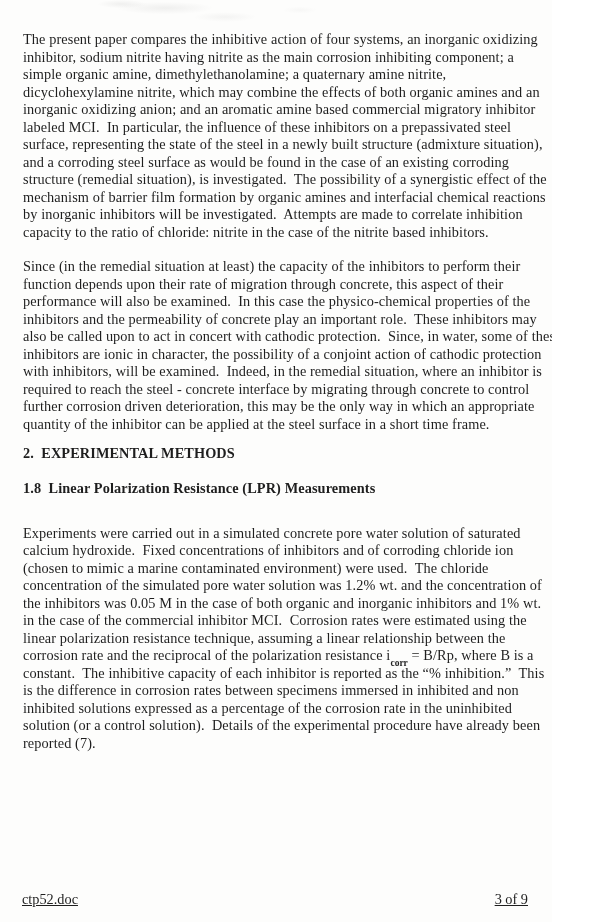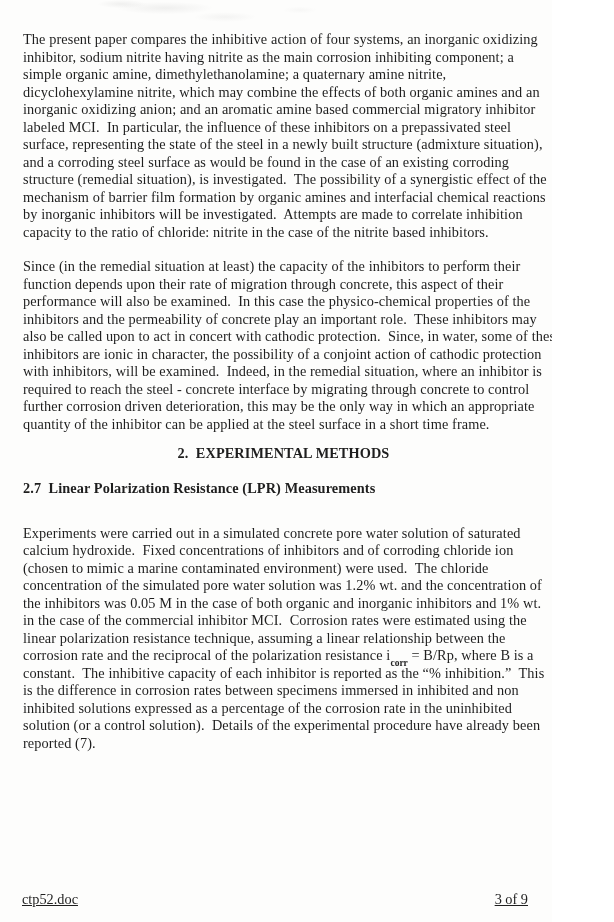--- a/index.html
+++ b/index.html
@@ -38,21 +38,20 @@
     margin: 0;
     white-space: pre;
     font-size: 14.3px;
     line-height: 17.5px;
     letter-spacing: 0.1px;
   }
   .para-2 { margin-top: 17px; }
   .heading {
     margin-top: 12px;
     font-weight: bold;
-    text-align: center;
   }
   .subheading {
     margin-top: 17.5px;
     font-weight: bold;
   }
   .para-3 { margin-top: 27px; }
   sub.inline-sub {
     font-size: 9.5px;
     line-height: 0;
     position: relative;
@@ -98,21 +97,21 @@
 inhibitors and the permeability of concrete play an important role.  These inhibitors may
 also be called upon to act in concert with cathodic protection.  Since, in water, some of these
 inhibitors are ionic in character, the possibility of a conjoint action of cathodic protection
 with inhibitors, will be examined.  Indeed, in the remedial situation, where an inhibitor is
 required to reach the steel - concrete interface by migrating through concrete to control
 further corrosion driven deterioration, this may be the only way in which an appropriate
 quantity of the inhibitor can be applied at the steel surface in a short time frame.</p>
 
     <h2 class="heading">2.  EXPERIMENTAL METHODS</h2>
 
-    <h3 class="subheading">2.7  Linear Polarization Resistance (LPR) Measurements</h3>
+    <h3 class="subheading">1.8  Linear Polarization Resistance (LPR) Measurements</h3>
 
     <p class="para para-3"><span>Experiments were carried out in a simulated concrete pore water solution of saturated
 calcium hydroxide.  Fixed concentrations of inhibitors and of corroding chloride ion
 (chosen to mimic a marine contaminated environment) were used.  The chloride
 concentration of the simulated pore water solution was 1.2% wt. and the concentration of
 the inhibitors was 0.05 M in the case of both organic and inorganic inhibitors and 1% wt.
 in the case of the commercial inhibitor MCI.  Corrosion rates were estimated using the
 linear polarization resistance technique, assuming a linear relationship between the
 corrosion rate and the reciprocal of the polarization resistance i</span><sub class="inline-sub">corr</sub><span> = B/Rp, where B is a
 constant.  The inhibitive capacity of each inhibitor is reported as the “% inhibition.”  This

